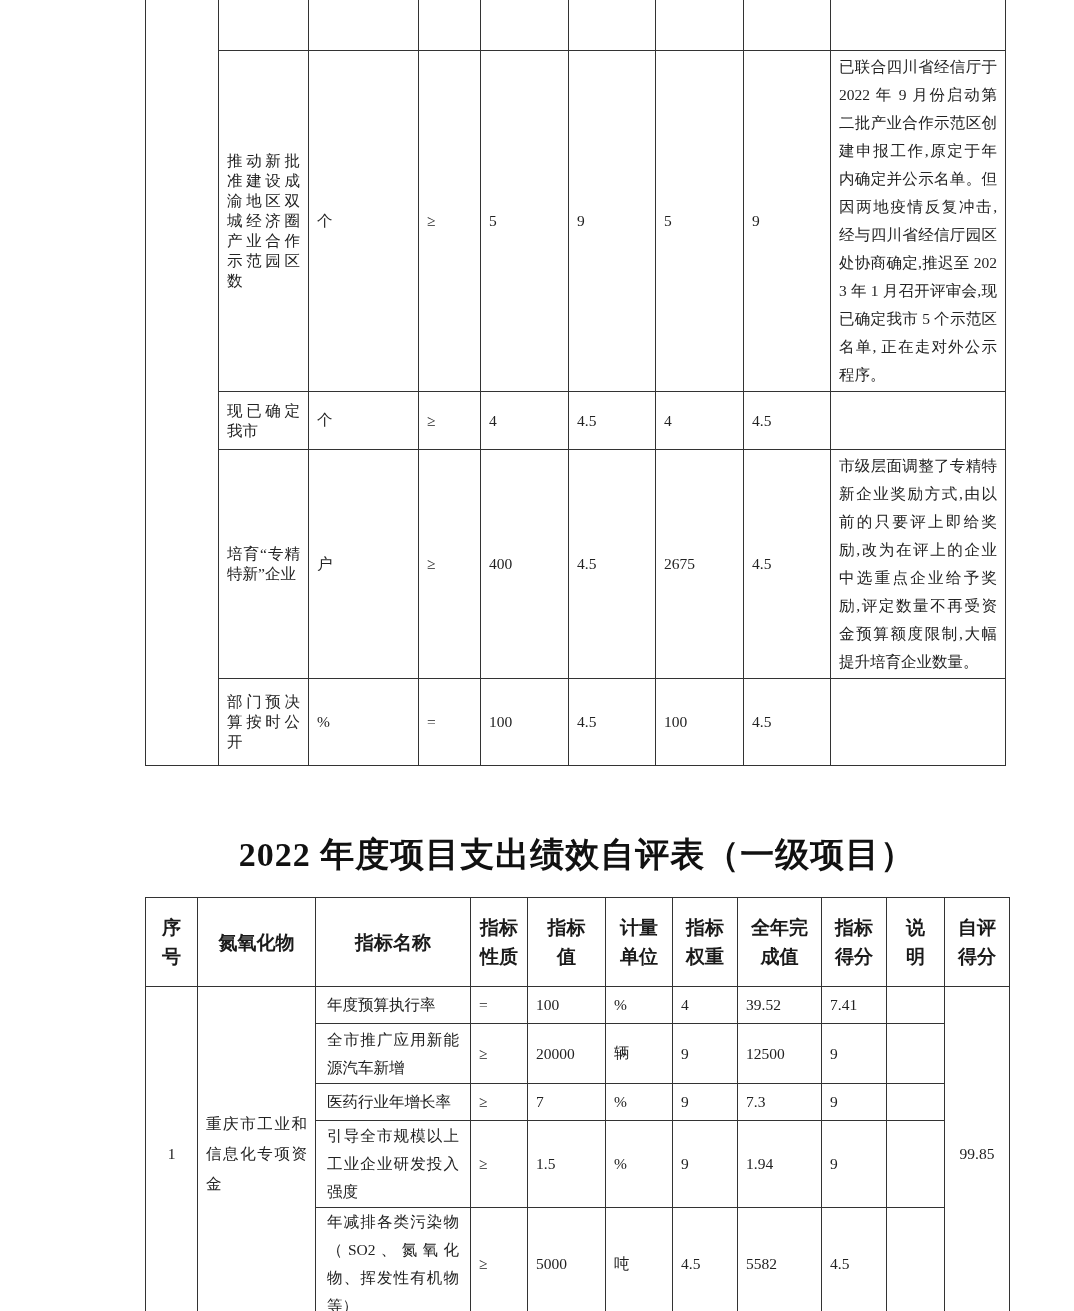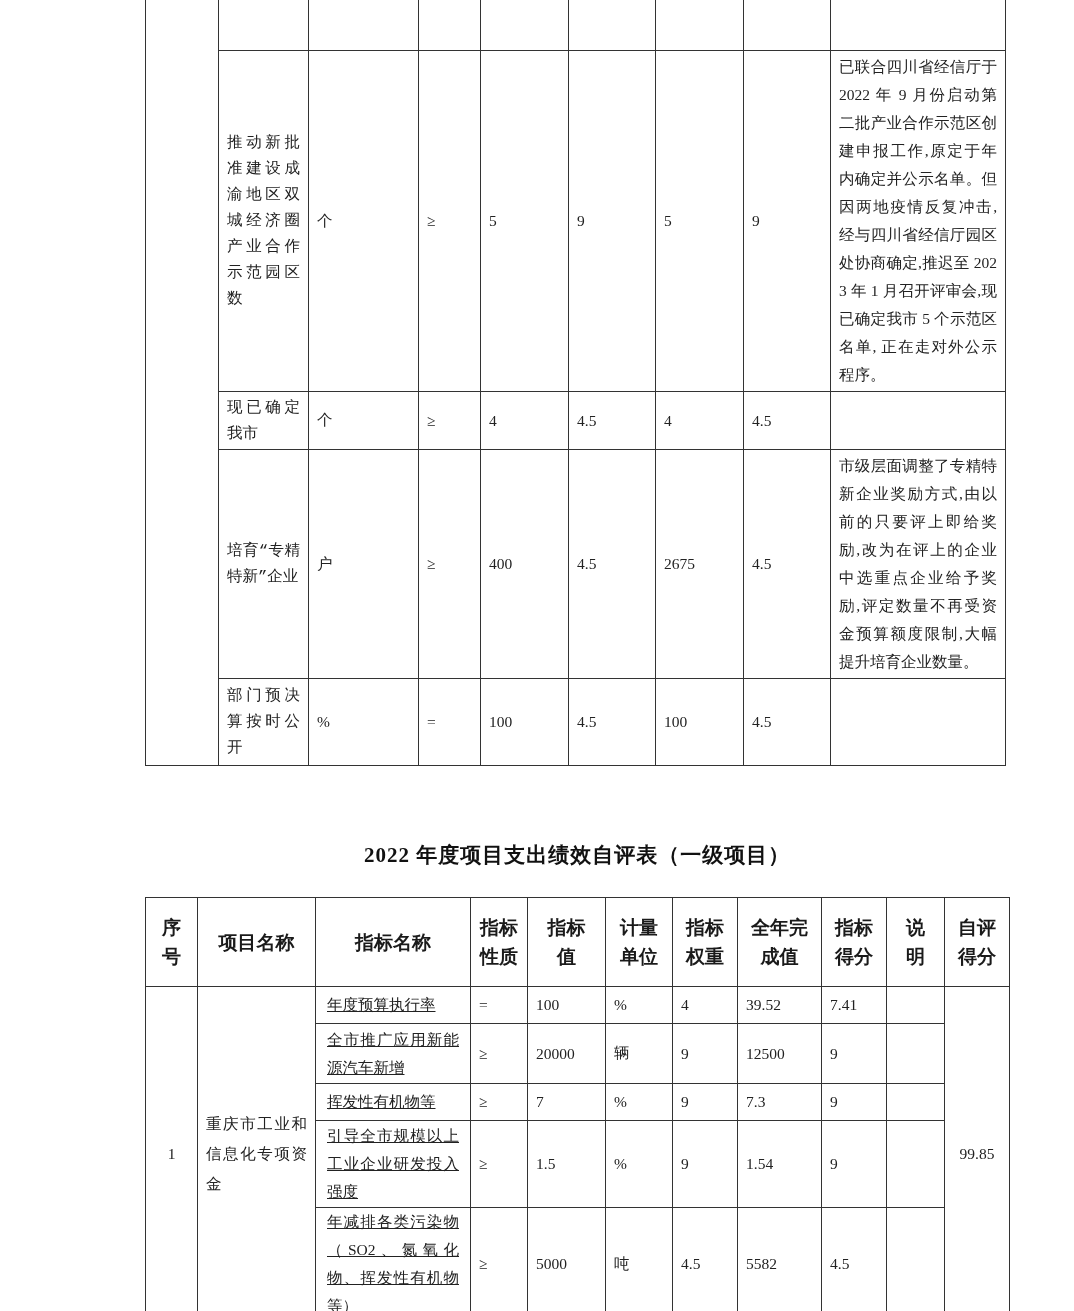--- a/index.html
+++ b/index.html
@@ -5,30 +5,30 @@
   html,body{margin:0;padding:0;background:#ffffff;}
   .page{position:relative;width:1074px;height:1311px;background:#ffffff;overflow:hidden;
         font-family:"Liberation Serif","DejaVu Serif",serif;color:#222;}
   table{border-collapse:collapse;table-layout:fixed;position:absolute;}
   td,th{border:1px solid #333;vertical-align:middle;padding:2px 8px;font-size:15.5px;
         overflow:hidden;word-break:break-all;}
   
   #t1{left:145px;top:0;width:860px;}
   #t1 .cut td{border-top:none;height:50px;padding:0;}
   #t1 td.stub{border-top:none;}
-  .t1-name{text-align:justify;line-height:26px;font-family:Liberation Mono, monospace;}
+  .t1-name{text-align:justify;line-height:20px;}
   .note{text-align:justify;line-height:28px;}
   
   .doc-title{position:absolute;left:145px;top:826px;width:864px;height:58px;line-height:58px;
-             text-align:center;font-size:21px;font-weight:bold;letter-spacing:1px;color:#111;}
+             text-align:center;font-size:34px;font-weight:bold;letter-spacing:1px;color:#111;}
   
   #t2{left:145px;top:897px;width:864px;}
   #t2 th{font-family:"Liberation Sans","DejaVu Sans",sans-serif;font-weight:bold;font-size:19px;
          text-align:center;white-space:pre-line;line-height:29px;color:#1a1a1a;}
-  .t2-ind{text-align:justify;line-height:28px;padding:0 11px;text-decoration:underline;}
+  .t2-ind{text-align:justify;line-height:28px;padding:0 11px;}
   .t2-proj{text-align:justify;line-height:30px;}
   .center{text-align:center;}
 </style>
 </head>
 <body>
 
 <div class="page">
 
   <table id="t1">
     <colgroup>
@@ -110,21 +110,21 @@
       <col style="width:65px">
         <col style="width:84px">
         <col style="width:65px">
       <col style="width:58px">
         <col style="width:65px">
     </colgroup>
     <tbody>
         <tr style="height:89px">
       <th>序
 号</th>
-      <th>项目名称</th>
+      <th>氮氧化物</th>
       <th>指标名称</th>
       <th>指标
 性质</th>
       <th>指标
 值</th>
       <th>计量
 单位</th>
       <th>指标
 权重</th>
       <th>全年完
@@ -153,36 +153,36 @@
       <td class="t2-ind">全市推广应用新能源汽车新增</td>
       <td>≥</td>
       <td>20000</td>
       <td>辆</td>
       <td>9</td>
       <td>12500</td>
       <td>9</td>
       <td></td>
     </tr>
     <tr style="height:37px">
-      <td class="t2-ind">挥发性有机物等</td>
+      <td class="t2-ind">医药行业年增长率</td>
       <td>≥</td>
       <td>7</td>
       <td>%</td>
       <td>9</td>
       <td>7.3</td>
       <td>9</td>
       <td></td>
     </tr>
     <tr style="height:87px">
       <td class="t2-ind">引导全市规模以上工业企业研发投入强度</td>
       <td>≥</td>
       <td>1.5</td>
       <td>%</td>
       <td>9</td>
-      <td>1.54</td>
+      <td>1.94</td>
       <td>9</td>
       <td></td>
     </tr>
     <tr style="height:85px">
       <td class="t2-ind">年减排各类污染物（SO2、氮氧化物、挥发性有机物等）</td>
       <td>≥</td>
       <td>5000</td>
       <td>吨</td>
       <td>4.5</td>
       <td>5582</td>

